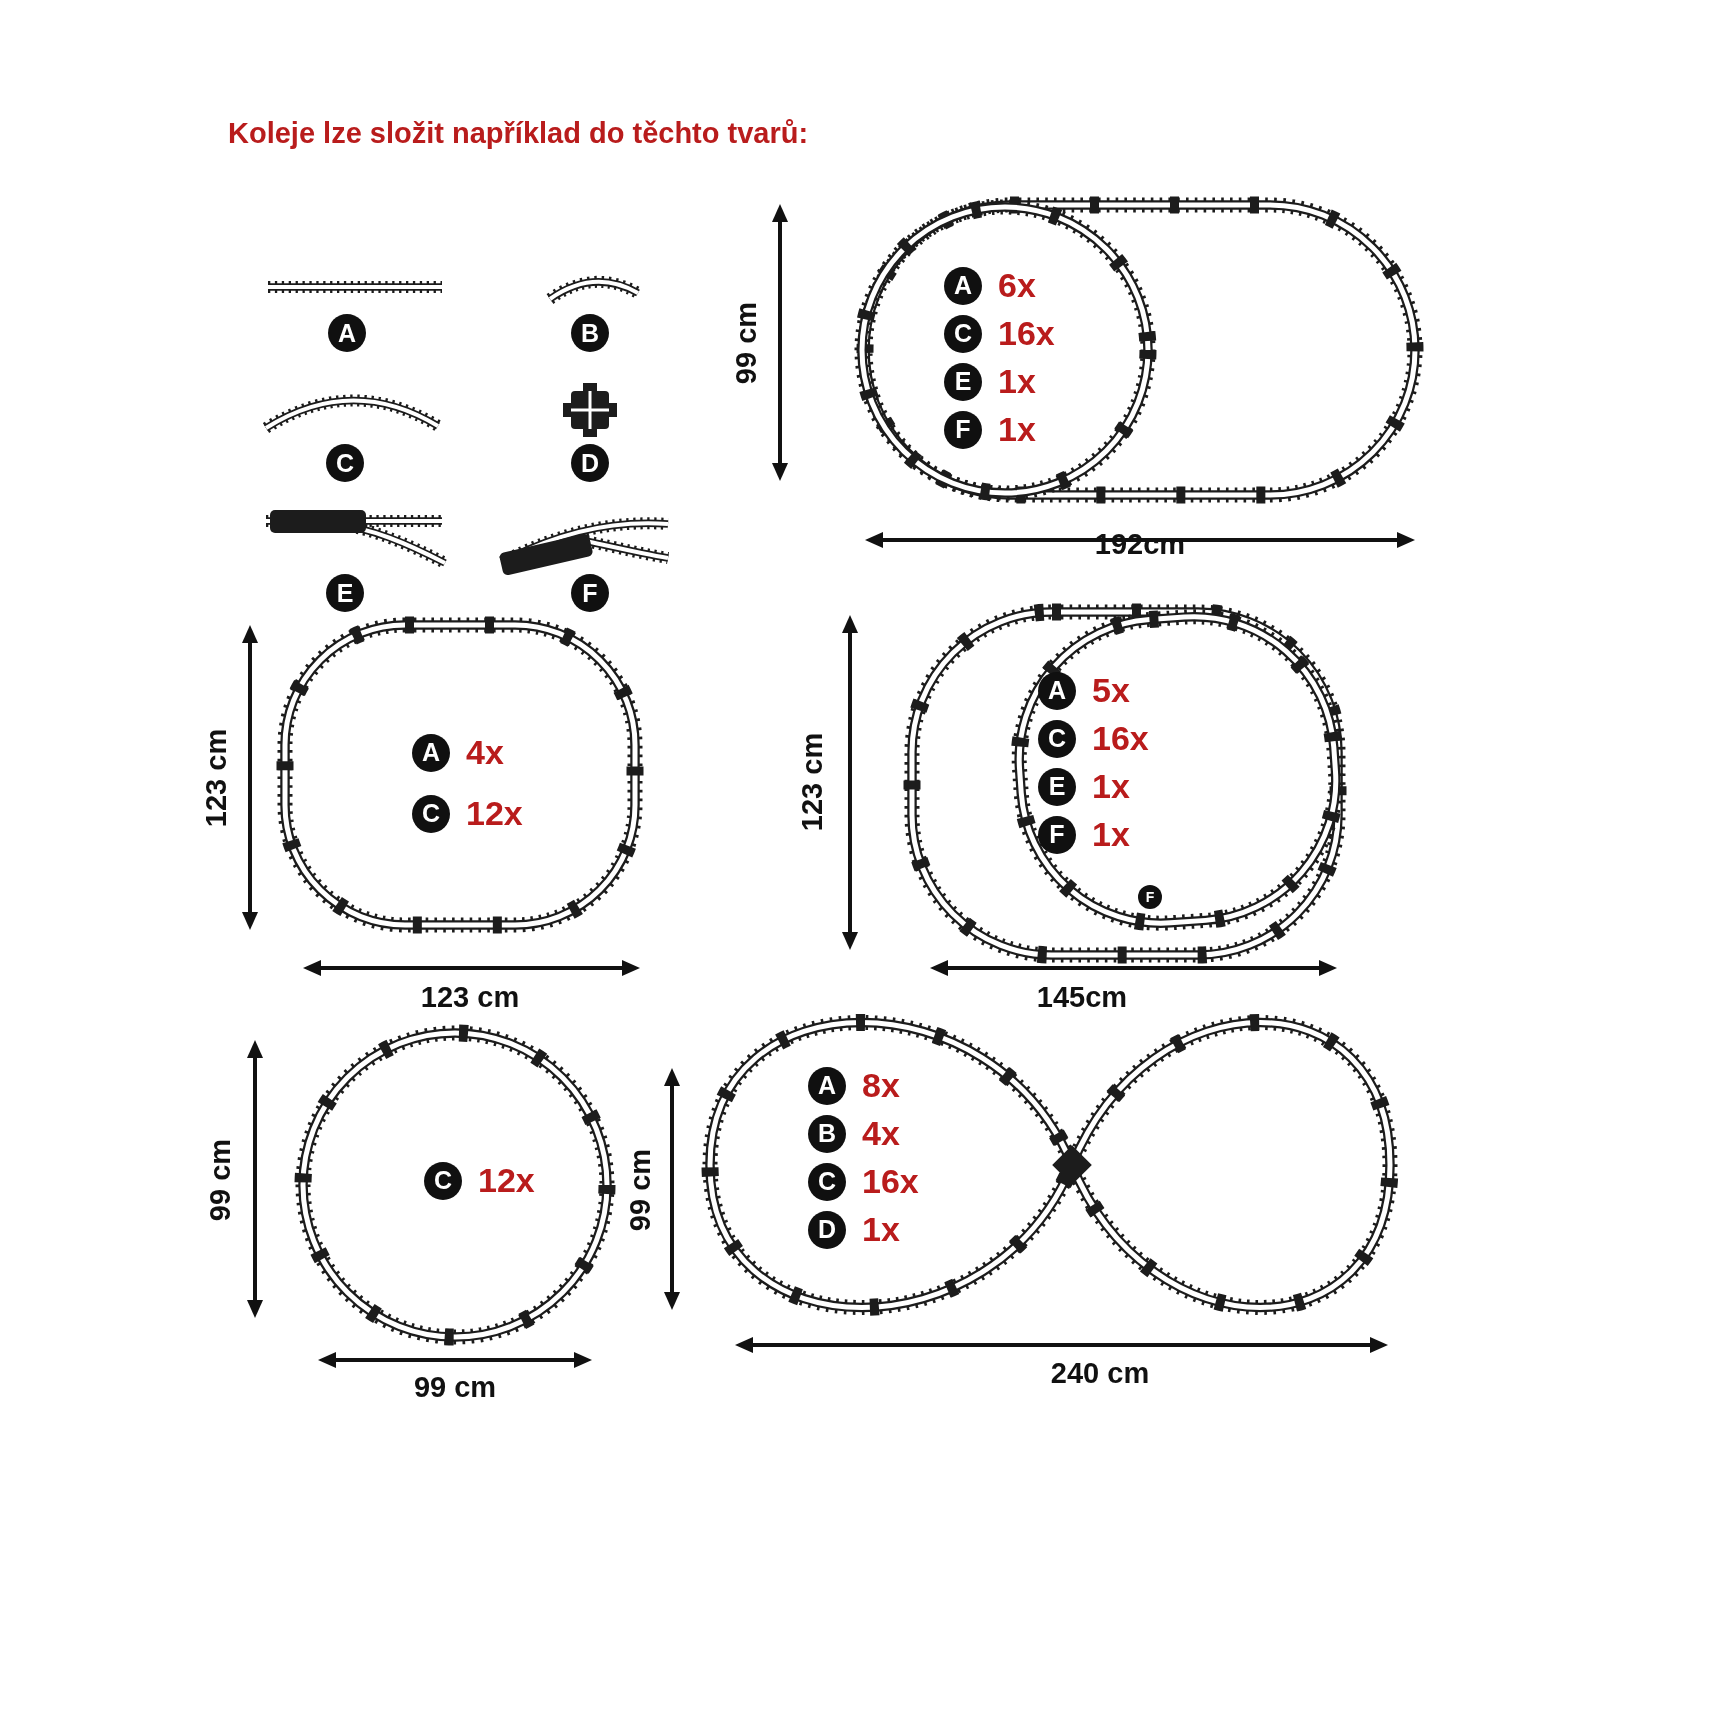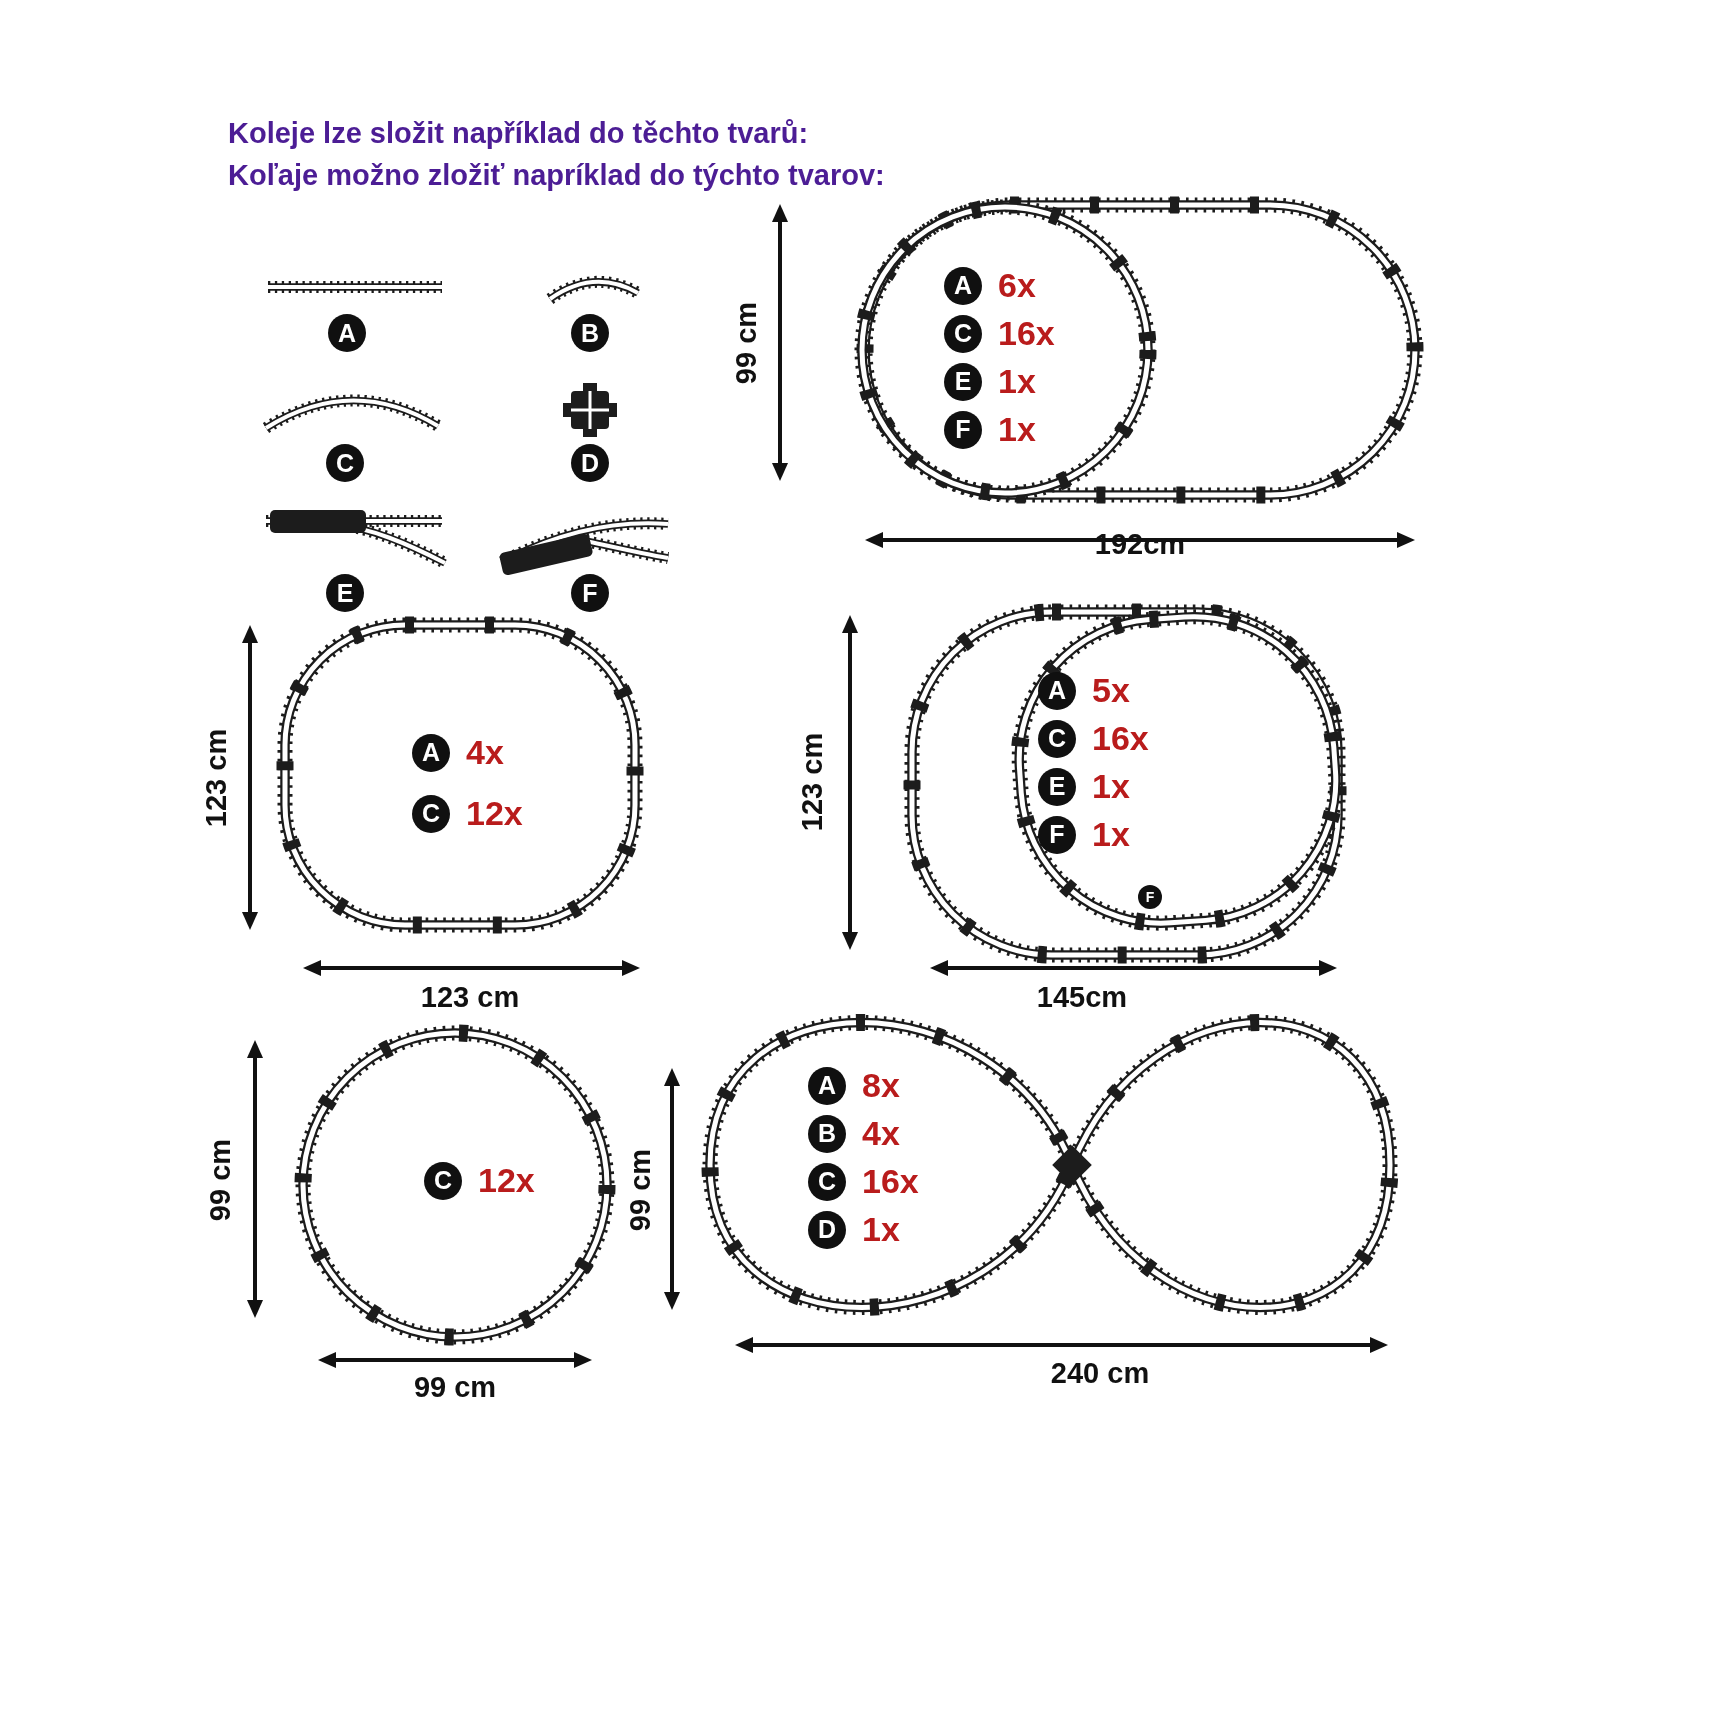--- a/index.html
+++ b/index.html
@@ -3,21 +3,21 @@
 <meta charset="utf-8">
 <style>
   html,body { margin:0; padding:0; background:#ffffff; }
   .page {
     position:relative; width:1715px; height:1714px; background:#ffffff;
     font-family:"Liberation Sans", sans-serif; overflow:hidden;
   }
   svg.scene { position:absolute; left:0; top:0; }
 
   
-  .header { position:absolute; left:228px; top:112px; color:#4c1d95;
+  .header { position:absolute; left:228px; top:112px; color:#b91c1c;
             font-weight:bold; font-size:29px; line-height:42px; white-space:nowrap; }
 
   
   .track-ties  { stroke:#1c1c1c; stroke-width:15;  fill:none; stroke-dasharray:2.6 6.2; }
   .track-band  { stroke:#1c1c1c; stroke-width:9.5; fill:none; }
   .track-core  { stroke:#ffffff; stroke-width:5;   fill:none; }
   .track-joints{ stroke:#1c1c1c; stroke-width:17;  fill:none; stroke-dasharray:9 71; }
 
   
   .pt-ties { stroke:#1c1c1c; stroke-width:12;  fill:none; stroke-dasharray:2.3 4.6; }
@@ -46,21 +46,20 @@
                text-align:center; height:32px; line-height:32px; }
   .dim-label.vert { transform:rotate(-90deg); }
 </style>
 </head>
 <body>
 
 <div class="page">
 
   <div class="header">
     <div>Koleje lze složit například do těchto tvarů:</div>
-    <div>Koľaje možno zložiť napríklad do týchto tvarov:</div>
   </div>
 
   <svg class="scene" width="1715" height="1714" viewBox="0 0 1715 1714">
     <defs>
       <path id="sh-oval192" d="M 1010,205 H 1270 A 145 145 0 0 1 1415,350 A 145 145 0 0 1 1270,495 H 1010 A 145 145 0 0 1 865,350 A 145 145 0 0 1 1010,205 Z"></path>
       <circle id="sh-circ192" cx="1005" cy="350" r="143"></circle>
       <path id="sh-oval123" d="M 405,625 H 515 A 120 120 0 0 1 635,745 V 805 A 120 120 0 0 1 515,925 H 405 A 120 120 0 0 1 285,805 V 745 A 120 120 0 0 1 405,625 Z"></path>
       <path id="sh-oval145o" d="M 1052,612 H 1198 A 140 140 0 0 1 1338,752 V 815 A 140 140 0 0 1 1198,955 H 1052 A 140 140 0 0 1 912,815 V 752 A 140 140 0 0 1 1052,612 Z"></path>
       <path id="sh-oval145i" d="M 1160,618 H 1195 A 140 140 0 0 1 1335,758 V 782 A 140 140 0 0 1 1195,922 H 1160 A 140 140 0 0 1 1020,782 V 758 A 140 140 0 0 1 1160,618 Z"></path>
       <circle id="sh-circ99" cx="455" cy="1185" r="152"></circle>

